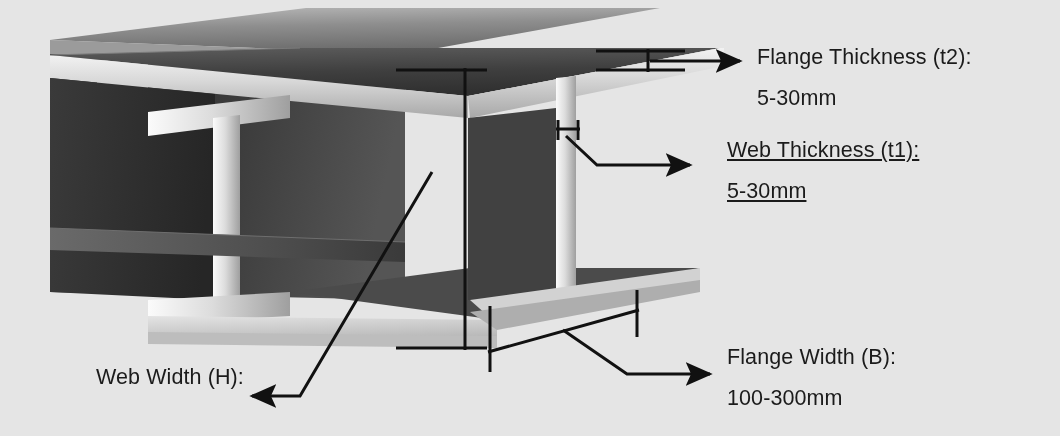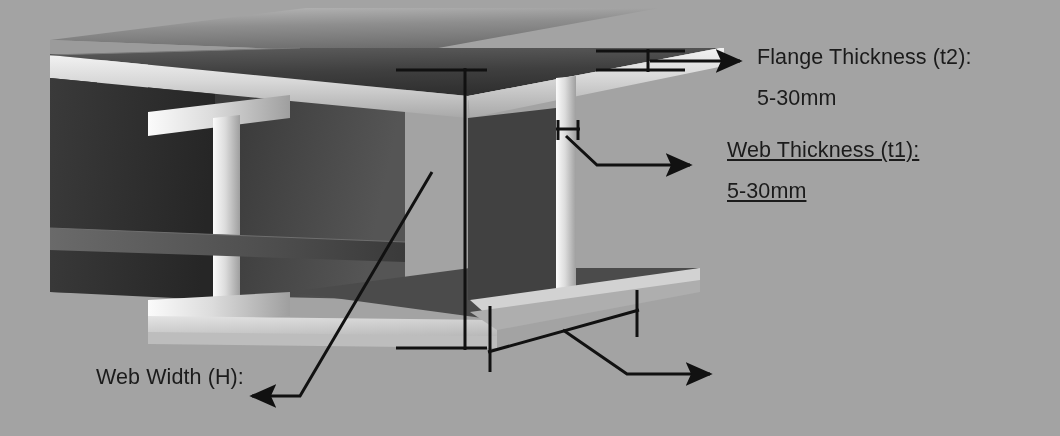--- a/index.html
+++ b/index.html
@@ -8,21 +8,21 @@
     padding: 0;
     background: #ffffff;
   }
   body {
     font-family: "Liberation Sans", sans-serif;
   }
   #diagram-root {
     position: relative;
     width: 1060px;
     height: 436px;
-    background: #a3a3a3;
+    background: #e5e5e5;
     overflow: hidden;
   }
   #beam-svg {
     position: absolute;
     left: 0;
     top: 0;
     width: 1060px;
     height: 436px;
   }
   .label-block {
@@ -180,18 +180,22 @@
   <div class="label-block" id="label-flange-thickness">
     <span class="label-title">Flange Thickness (t2):</span>
     <span class="label-value">5-30mm</span>
   </div>
 
   <div class="label-block" id="label-web-thickness">
     <span class="label-title">Web Thickness (t1):</span>
     <span class="label-value">5-30mm</span>
   </div>
 
+  <div class="label-block" id="label-flange-width">
+    <span class="label-title">Flange Width (B):</span>
+    <span class="label-value">100-300mm</span>
+  </div>
 
   <div class="label-block" id="label-web-width">
     <span class="label-title">Web Width (H):</span>
   </div>
 
 </div>
 
 </body></html>

